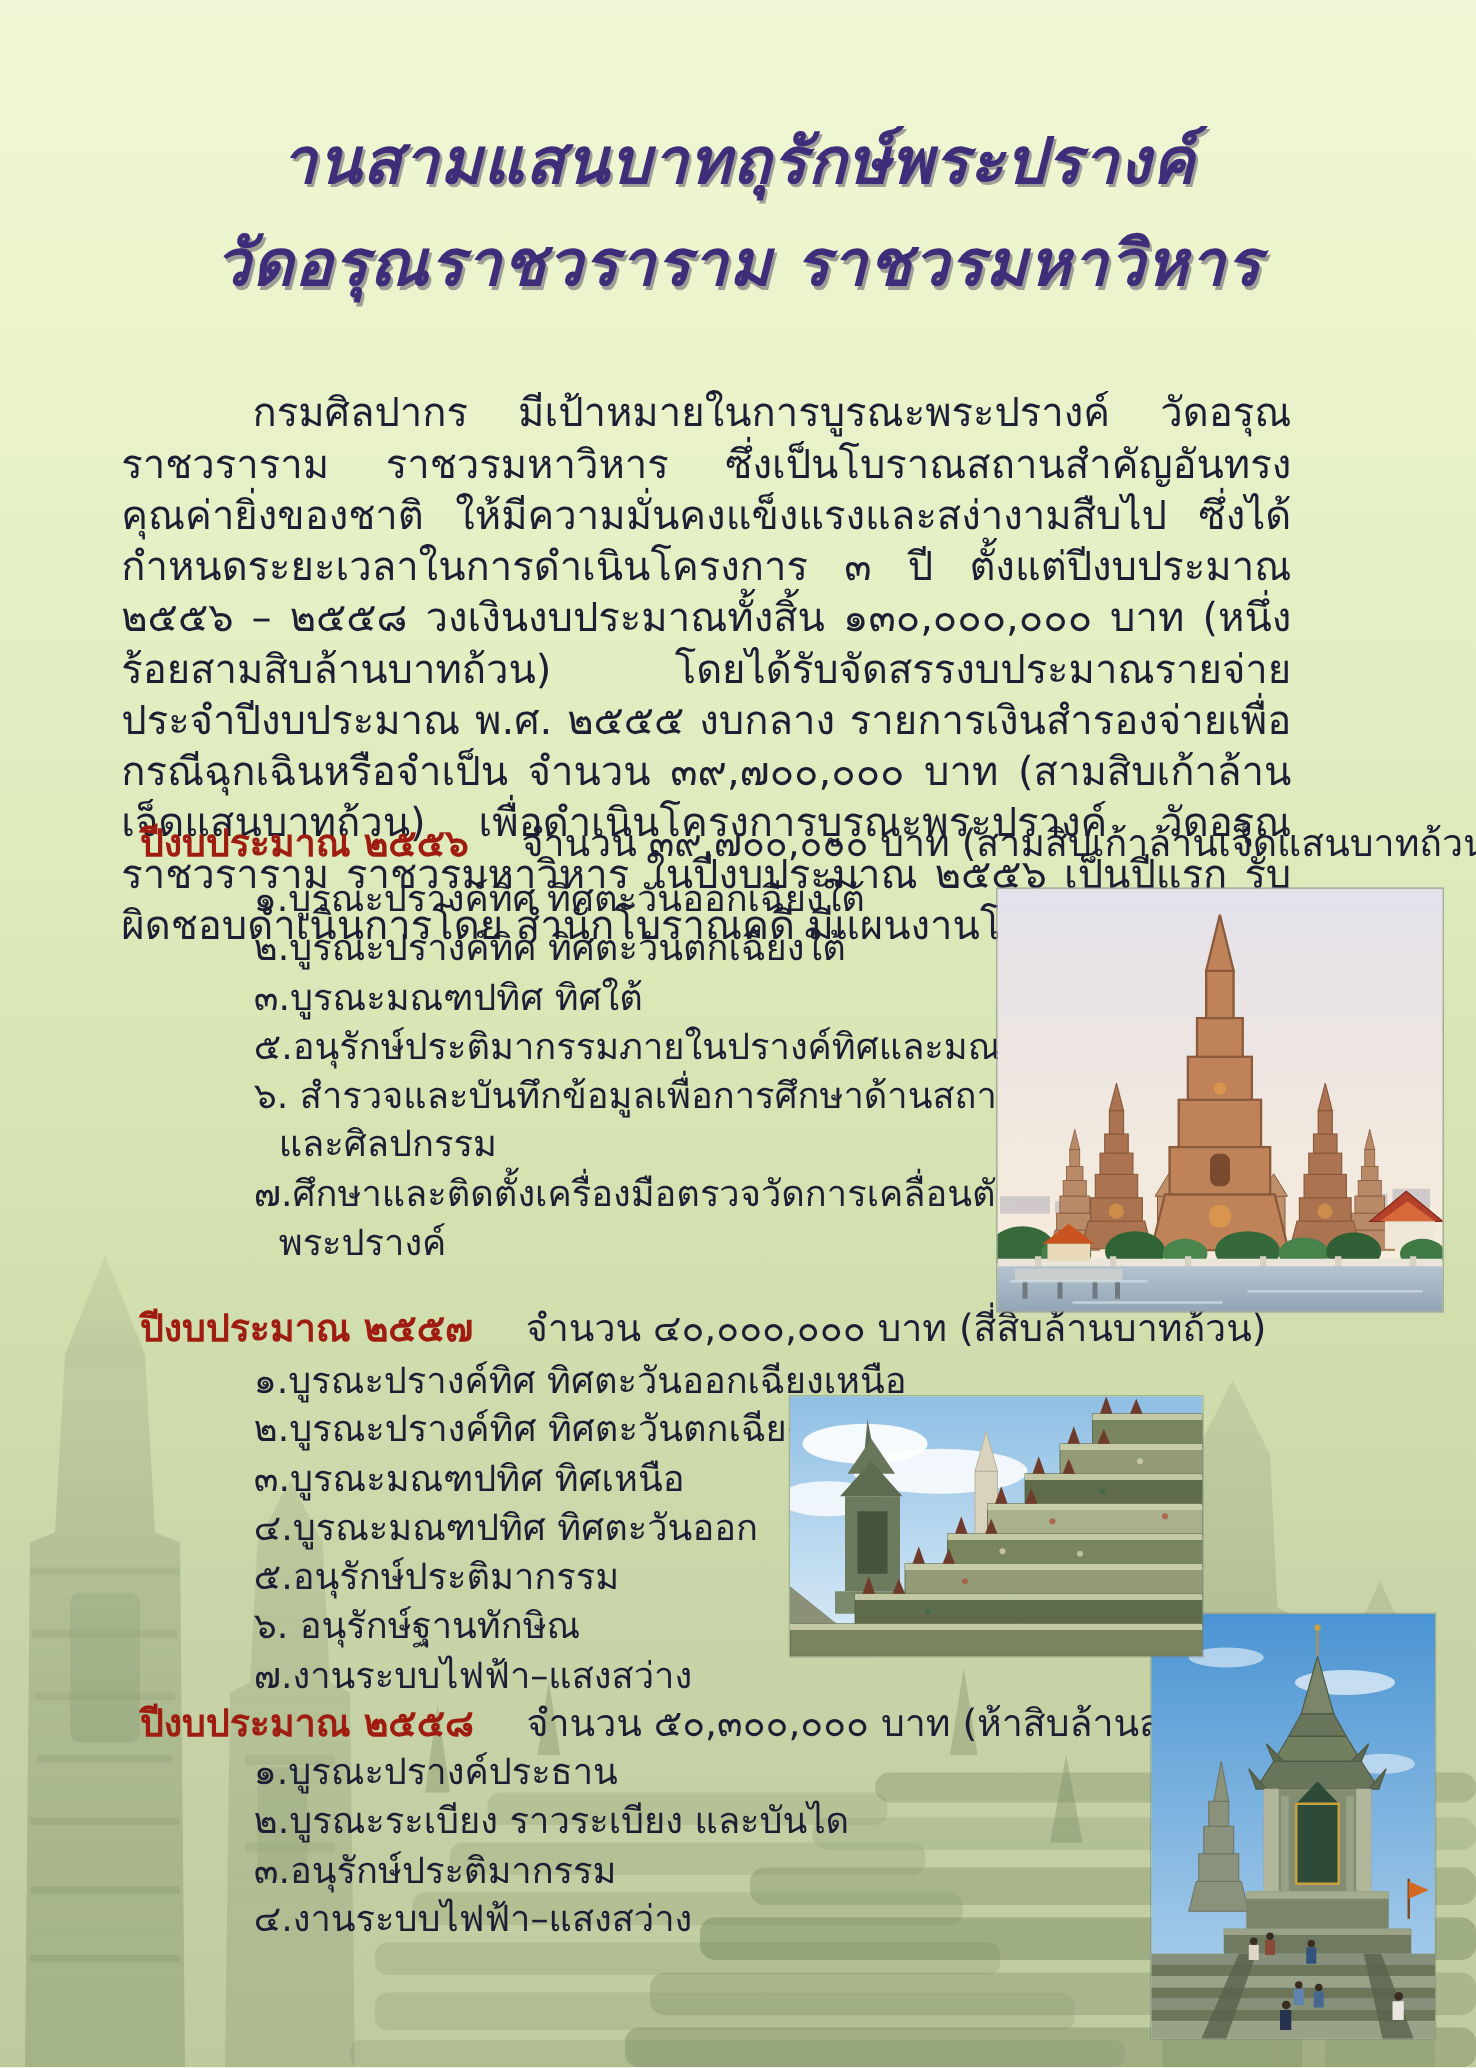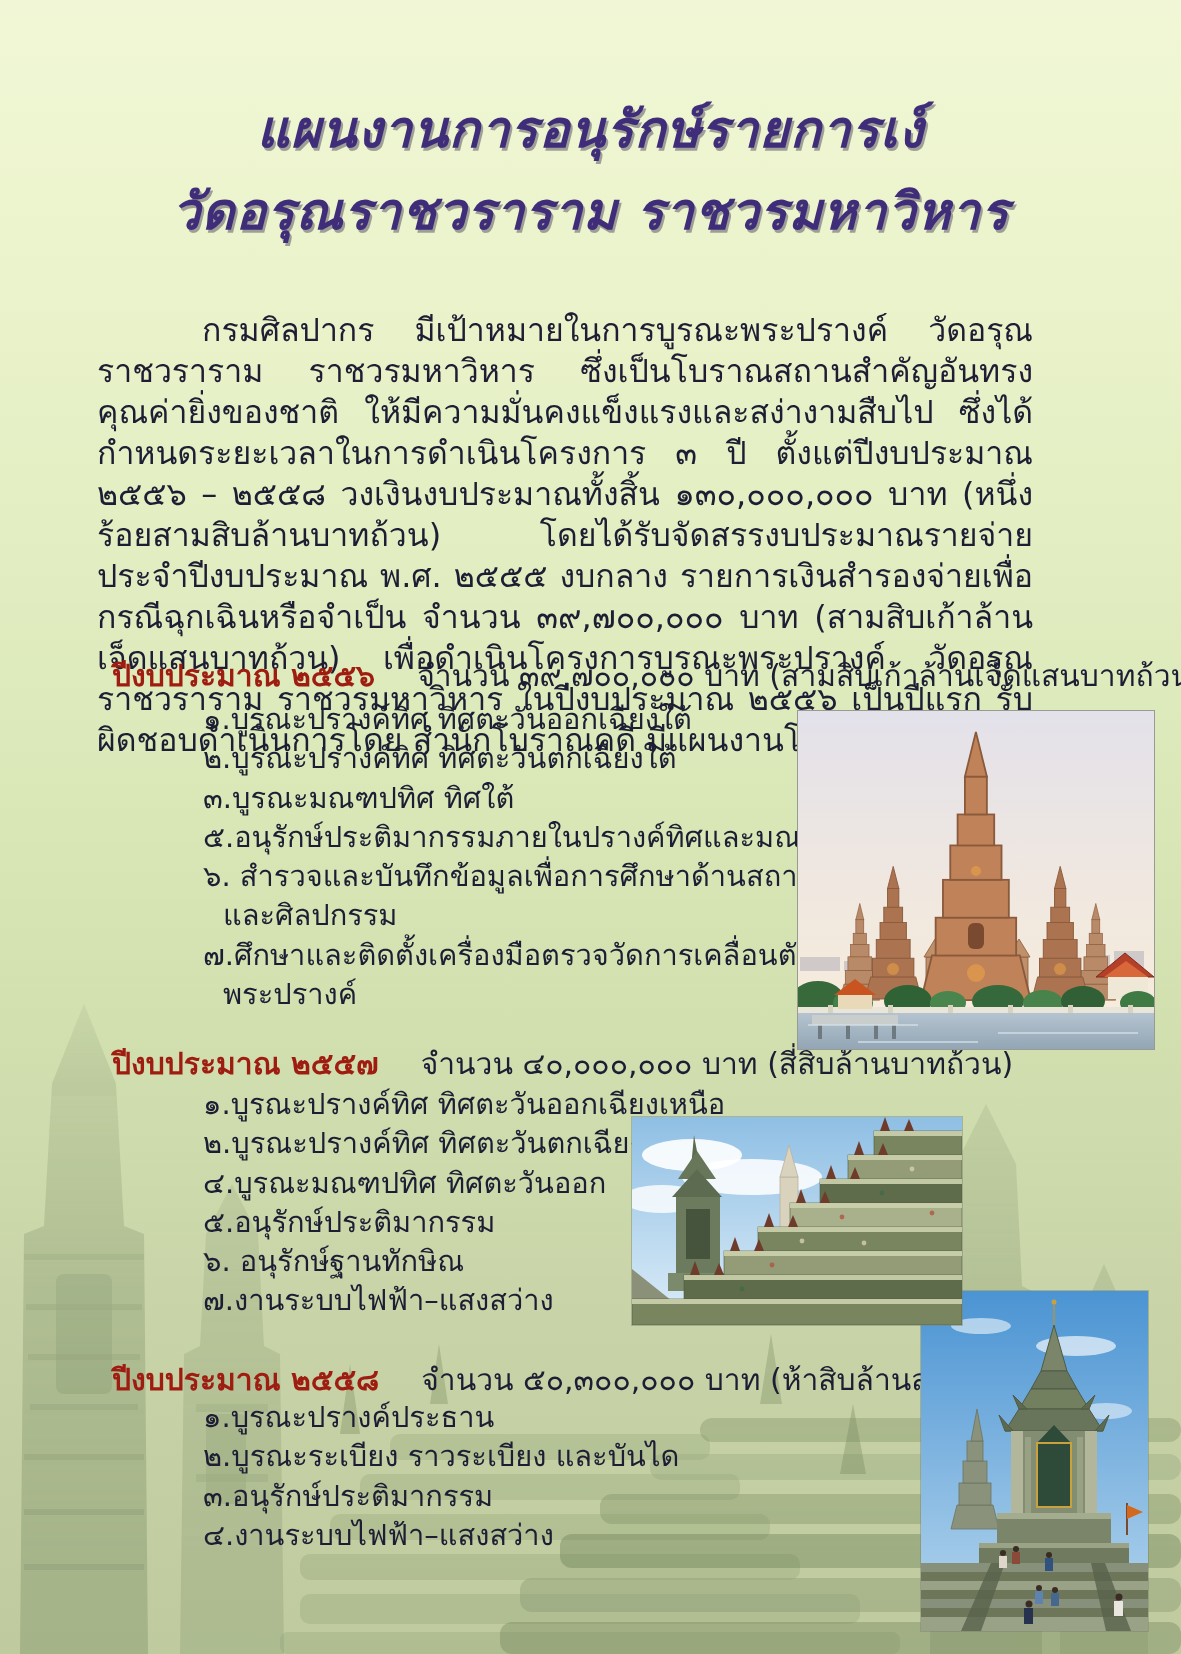--- a/index.html
+++ b/index.html
@@ -80,21 +80,21 @@
       <g opacity=".35" fill="#6d7e55">
         <polygon points="340,500 360,500 350,430"></polygon>
         <polygon points="430,470 448,470 439,410"></polygon>
         <polygon points="760,470 782,470 771,400"></polygon>
         <polygon points="840,540 866,540 853,470"></polygon>
       </g>
     </g>
   </svg>
 
   <h1 class="title" style="margin:0;">
-    <span class="t-line">แผนงานการอนุรักษ์รายการเง์</span>
+    <span class="t-line">านสามแสนบาทถุรักษ์พระปรางค์</span>
     <span class="t-line">วัดอรุณราชวราราม ราชวรมหาวิหาร</span>
   </h1>
 
   <p class="intro" style="margin:0;">กรมศิลปากร มีเป้าหมายในการบูรณะพระปรางค์ วัดอรุณราชวราราม ราชวรมหาวิหาร ซึ่งเป็นโบราณสถานสำคัญอันทรงคุณค่ายิ่งของชาติ ให้มีความมั่นคงแข็งแรงและสง่างามสืบไป ซึ่งได้กำหนดระยะเวลาในการดำเนินโครงการ ๓ ปี ตั้งแต่ปีงบประมาณ ๒๕๕๖ – ๒๕๕๘ วงเงินงบประมาณทั้งสิ้น ๑๓๐,๐๐๐,๐๐๐ บาท (หนึ่งร้อยสามสิบล้านบาทถ้วน) โดยได้รับจัดสรรงบประมาณรายจ่ายประจำปีงบประมาณ พ.ศ. ๒๕๕๕ งบกลาง รายการเงินสำรองจ่ายเพื่อกรณีฉุกเฉินหรือจำเป็น จำนวน ๓๙,๗๐๐,๐๐๐ บาท (สามสิบเก้าล้านเจ็ดแสนบาทถ้วน) เพื่อดำเนินโครงการบูรณะพระปรางค์ วัดอรุณราชวราราม ราชวรมหาวิหาร ในปีงบประมาณ ๒๕๕๖ เป็นปีแรก รับผิดชอบดำเนินการโดย สำนักโบราณคดี มีแผนงานโครงการดังนี้</p>
 
   <div class="sec-head" style="top:656px;">
     <span class="yr">ปีงบประมาณ ๒๕๕๖</span><span class="amt">จำนวน ๓๙,๗๐๐,๐๐๐ บาท (สามสิบเก้าล้านเจ็ดแสนบาทถ้วน)</span>
   </div>
   <div class="list" style="top:700px;">
     <div class="item">๑.บูรณะปรางค์ทิศ ทิศตะวันออกเฉียงใต้</div>
@@ -106,20 +106,21 @@
     <div class="item">๗.ศึกษาและติดตั้งเครื่องมือตรวจวัดการเคลื่อนตัวของ
 พระปรางค์</div>
   </div>
 
   <div class="sec-head" style="top:1044px;text-align:center;">
     <span class="yr">ปีงบประมาณ ๒๕๕๗</span><span class="amt">จำนวน ๔๐,๐๐๐,๐๐๐ บาท (สี่สิบล้านบาทถ้วน)</span>
   </div>
   <div class="list" style="top:1085px;">
     <div class="item">๑.บูรณะปรางค์ทิศ ทิศตะวันออกเฉียงเหนือ</div>
     <div class="item">๒.บูรณะปรางค์ทิศ ทิศตะวันตกเฉียงเหนือ</div>
+    <div class="item">๓.บูรณะมณฑปทิศ ทิศเหนือ</div>
     <div class="item">๔.บูรณะมณฑปทิศ ทิศตะวันออก</div>
     <div class="item">๕.อนุรักษ์ประติมากรรม</div>
     <div class="item">๖. อนุรักษ์ฐานทักษิณ</div>
     <div class="item">๗.งานระบบไฟฟ้า–แสงสว่าง</div>
   </div>
 
   <div class="sec-head" style="top:1360px;">
     <span class="yr">ปีงบประมาณ ๒๕๕๘</span><span class="amt">จำนวน ๕๐,๓๐๐,๐๐๐ บาท (ห้าสิบล้านสามแสนบาทถ้วน)</span>
   </div>
   <div class="list" style="top:1398px;">

